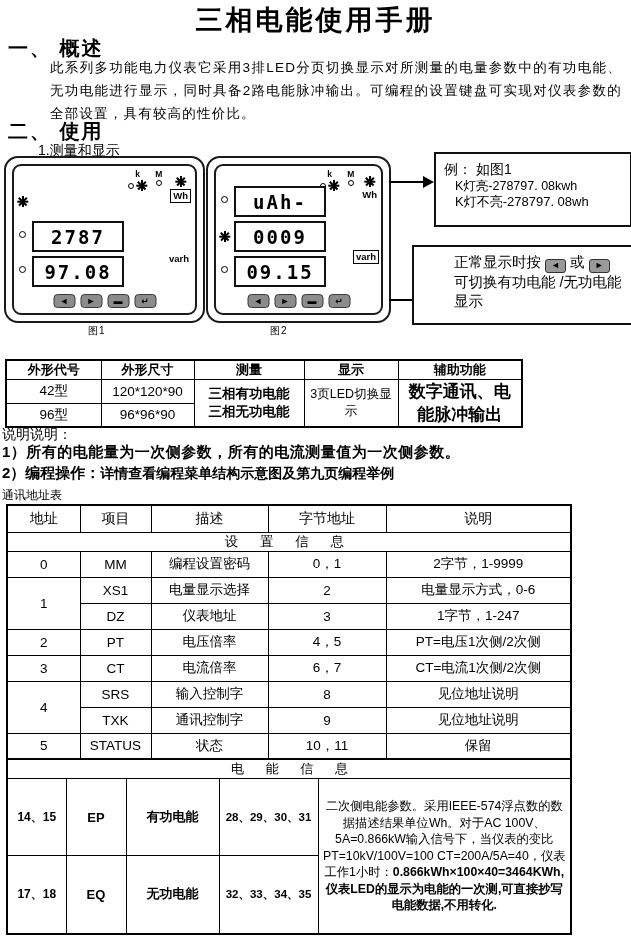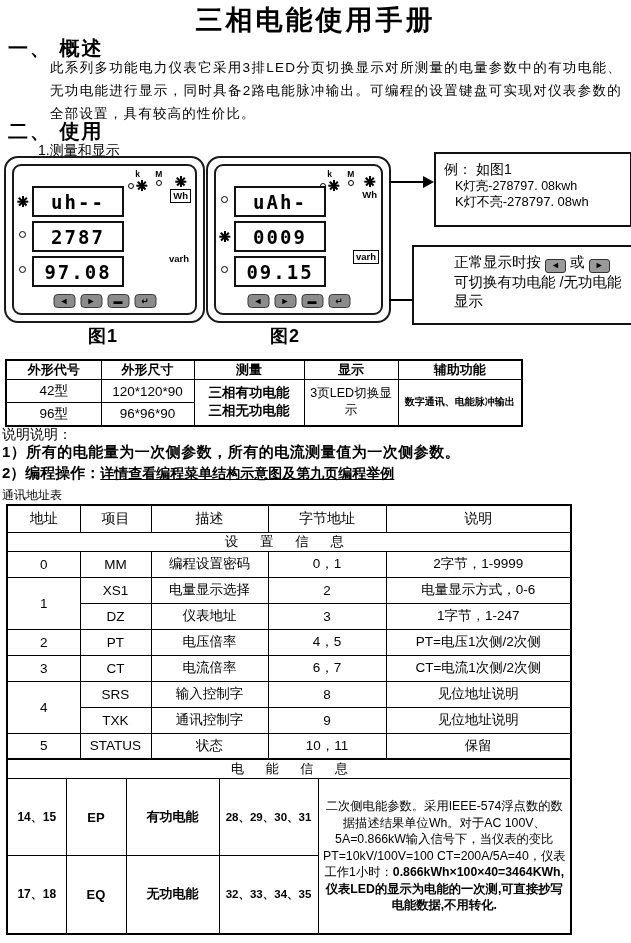--- a/index.html
+++ b/index.html
@@ -26,21 +26,21 @@
   .dot.sm{width:4px;height:4px;}
   .cluster{position:absolute;top:12px;right:12px;display:flex;align-items:flex-start;gap:8px;}
   .ind{display:flex;flex-direction:column;align-items:center;gap:2px;}
   .ilabel{font-size:8.5px;font-weight:bold;line-height:8px;}
   .irow{display:flex;align-items:center;gap:2px;}
   .ubox{border:1.5px solid #000;padding:0 2px;font-weight:bold;font-size:9.5px;line-height:12px;}
   .uplain{font-weight:bold;font-size:9.5px;line-height:12px;}
   .btnrow{position:absolute;bottom:13px;left:50%;transform:translateX(-50%);display:flex;gap:5px;}
   .mbtn{width:20px;height:12px;background:#8c8c8c;border:1px solid #3a3a3a;border-radius:4px;
         display:flex;align-items:center;justify-content:center;font-size:9px;color:#000;font-weight:bold;}
-  .cap{font-size:18px;font-weight:bold;letter-spacing:1px;}
+  .cap{font-size:10px;font-weight:normal;letter-spacing:1px;}
   
   .callout{position:absolute;border:2px solid #111;background:#fff;padding:6px 8px;}
   .harrow{position:absolute;height:2px;background:#000;}
   .harrow::after{content:"";position:absolute;right:-11px;top:-5px;border-left:11px solid #000;
                  border-top:6px solid transparent;border-bottom:6px solid transparent;}
   .ibtn{display:inline-flex;align-items:center;justify-content:center;width:19px;height:12px;background:#9a9a9a;
         border:1px solid #333;border-radius:3px;font-size:9px;vertical-align:-1px;}
   
   table.tbl{border-collapse:collapse;table-layout:fixed;background:#fff;}
   table.tbl td,table.tbl th{border:1px solid #000;text-align:center;vertical-align:middle;padding:0 2px;overflow:hidden;}
@@ -91,21 +91,20 @@
             <b></b>
             <b></b>
             <b></b>
           </span>
         <span class="ubox">Wh</span>
       </div>
     </div>
     <span class="abs star" style="left:11px;top:35px;"><b></b><b></b><b></b><b></b></span>
     <span class="abs dot" style="left:13px;top:73px;"></span>
     <span class="abs dot" style="left:13px;top:108px;"></span>
-    <div class="lcd" style="top:28px;">uh--</div>
     <div class="lcd" style="top:63px;">2787</div>
     <div class="lcd" style="top:98px;">97.08</div>
     <span class="abs uplain" style="right:14px;top:95px;">varh</span>
     <div class="btnrow">
       <span class="mbtn">◄</span>
       <span class="mbtn">►</span>
       <span class="mbtn">▬</span>
       <span class="mbtn">↵</span>
     </div>
   </div>
@@ -187,33 +186,33 @@
       <th>辅助功能</th>
     </tr>
     <tr style="height:23px;">
       <td>42型</td>
       <td>120*120*90</td>
       <td rowspan="2" class="b">
         <div>三相有功电能</div>
         <div>三相无功电能</div>
       </td>
       <td rowspan="2" style="font-size:12.5px;">3页LED切换显示</td>
-      <td rowspan="2" class="b" style="font-size:10px;">数字通讯、电能脉冲输出</td>
+      <td rowspan="2" class="b" style="font-size:17px;">数字通讯、电能脉冲输出</td>
     </tr>
     <tr style="height:23px;">
       <td>96型</td>
       <td>96*96*90</td>
     </tr>
   </tbody>
     </table>
 
   <div class="abs notes" style="left:2px;top:426px;">说明说明：</div>
   <div class="abs" style="left:2px;top:443px;font-size:15px;font-weight:bold;letter-spacing:0.5px;">1）所有的电能量为一次侧参数，所有的电流测量值为一次侧参数。</div>
   <div class="abs" style="left:2px;top:464px;">
-    <span style="font-size:15px;font-weight:bold;">2）编程操作：</span><span style="font-size:14px;font-weight:bold;text-decoration:underline;">详情查看编程菜单结构示意图及第九页编程举例</span>
+    <span style="font-size:15px;font-weight:bold;">2）编程操作：</span><span style="font-size:14px;font-weight:bold;">详情查看编程菜单结构示意图及第九页编程举例</span>
   </div>
   <div class="abs" style="left:2px;top:487px;font-size:12px;">通讯地址表</div>
 
   <div class="abs" style="left:6px;top:504px;width:564px;">
     <table class="tbl comm" style="width:564px;">
       <colgroup>
           <col style="width:73px;">
           <col style="width:71px;">
           <col style="width:117px;">
           <col style="width:118px;">

